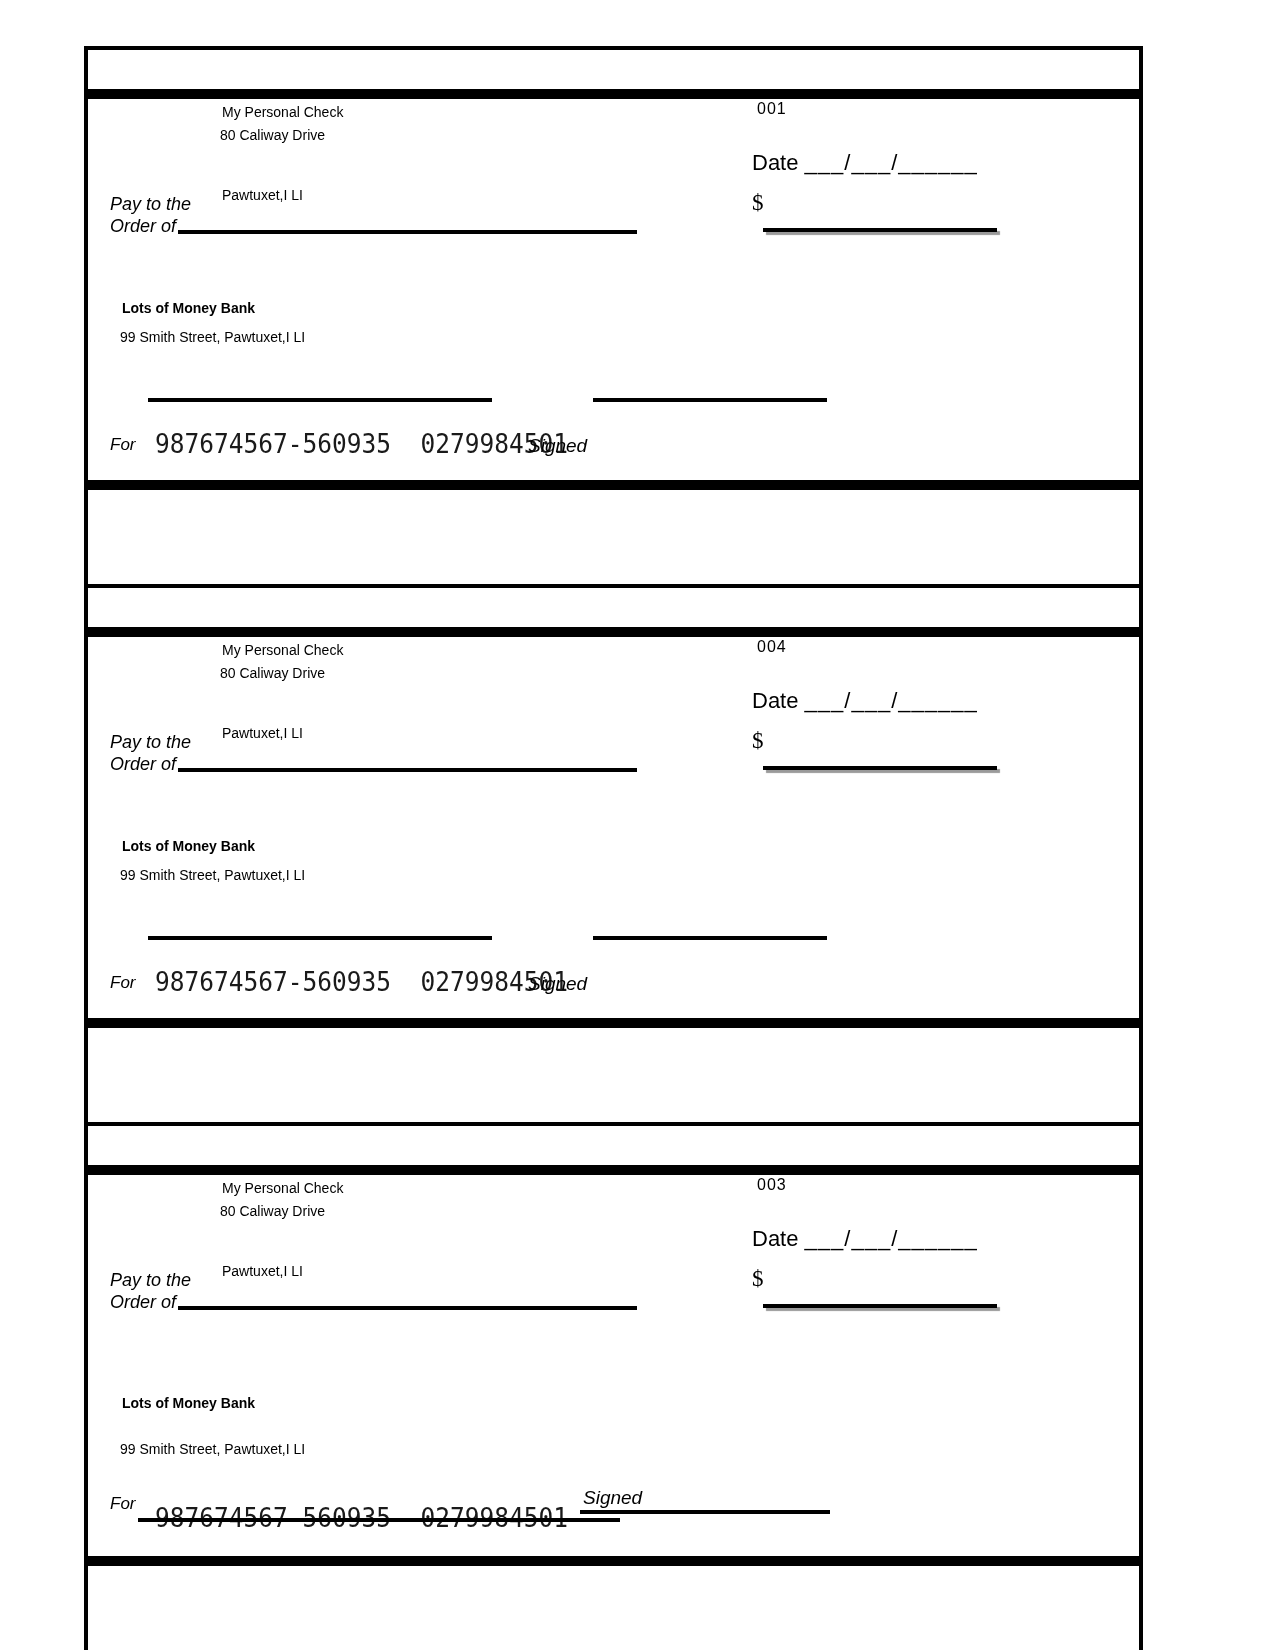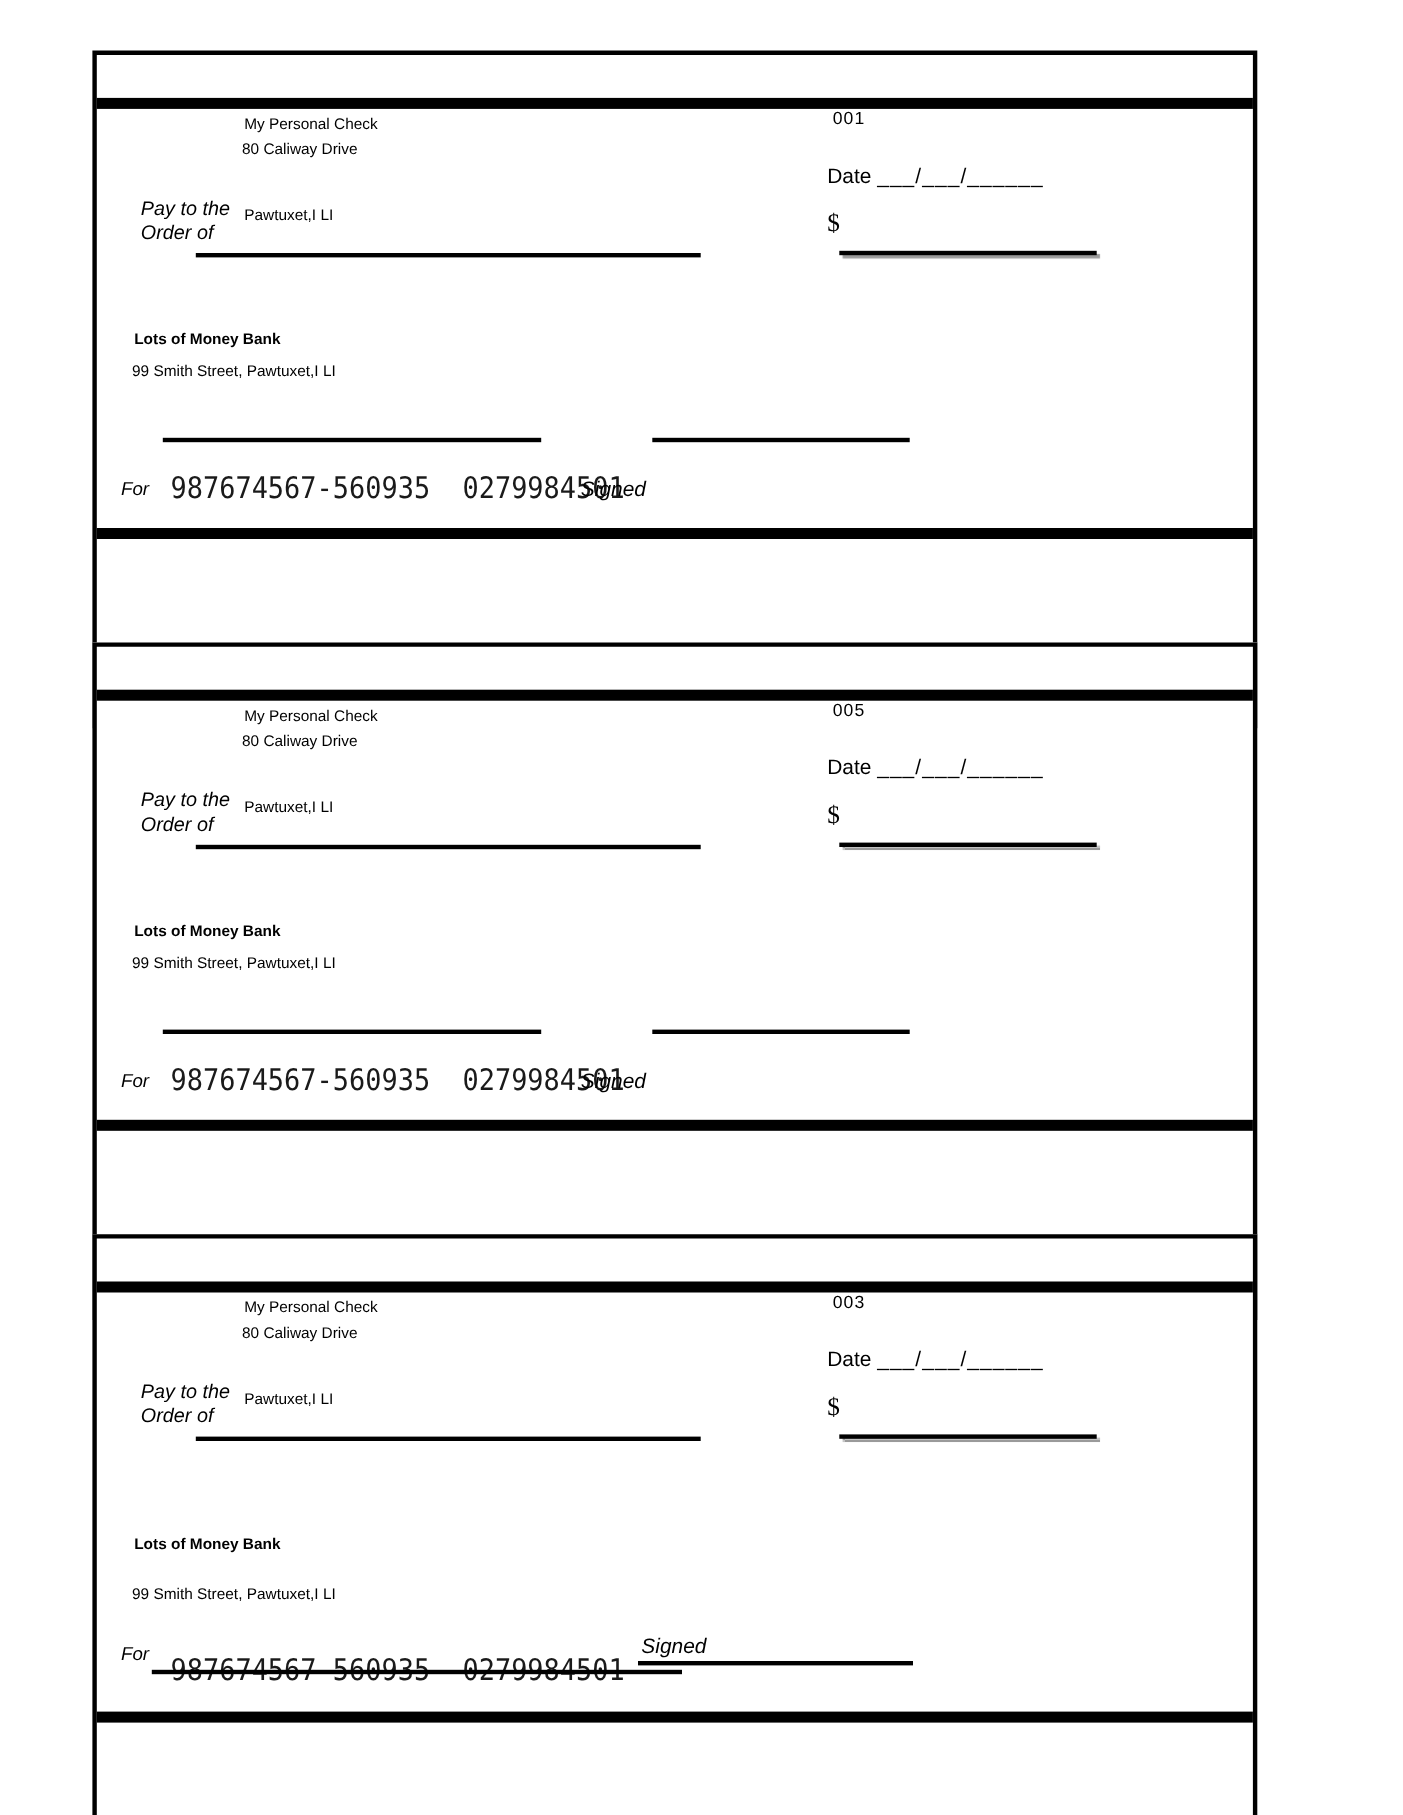--- a/index.html
+++ b/index.html
@@ -32,24 +32,24 @@
 
   
   .abs { position:absolute; white-space:nowrap; }
 
   .payer-name    { left:134px; top:54px;  font-size:14px; }
   .payer-address { left:132px; top:77px;  font-size:14px; }
   .payer-city    { left:134px; top:105px; font-size:14px;margin-top:32px; }
 
   .check-number  { left:669px; top:50px;  font-size:16px; letter-spacing:1px; }
 
-  .date-row      { left:664px; top:100px; font-size:19px; }
+  .date-row      { left:664px; top:100px; font-size:22px; }
   .date-row .blanks { letter-spacing:1px; }
 
-  .pay-to        { left:22px;  top:128px; font-size:18px; font-style:italic; line-height:22px;margin-left:18px; }
+  .pay-to        { left:22px;  top:143px; font-size:18px; font-style:italic; line-height:22px; }
 
   .dollar        { left:664px; top:140px; font-family:"Liberation Serif", serif; font-size:23px; }
 
   .bank-name     { left:34px;  top:250px; font-size:14px;font-weight:bold; }
   .bank-address  { left:32px;  top:279px; font-size:14px; }
 
   .for-label     { left:22px;  top:385px; font-size:17px; font-style:italic; }
   .micr          { left:67px;  top:378px; font-family:"DejaVu Sans Mono", monospace;
                    font-size:25px; font-weight:400; color:#1a1a1a;
                    transform:scale(0.98,1.08); transform-origin:left top; }
@@ -115,21 +115,21 @@
     <div class="bar bar-bottom"></div>
   </section>
 
   <section class="check" style="top:584px">
     <div class="bar bar-top"></div>
 
     <div class="abs payer-name">My Personal Check</div>
     <div class="abs payer-address">80 Caliway Drive</div>
     <div class="abs payer-city">Pawtuxet,I LI</div>
 
-    <div class="abs check-number">005</div>
+    <div class="abs check-number">004</div>
 
     <div class="abs date-row">
       <span>Date</span>
       <span class="blanks">___/___/______</span>
     </div>
 
     <div class="abs pay-to">
       <div>Pay to the</div>
       <div>Order of</div>
     </div>

